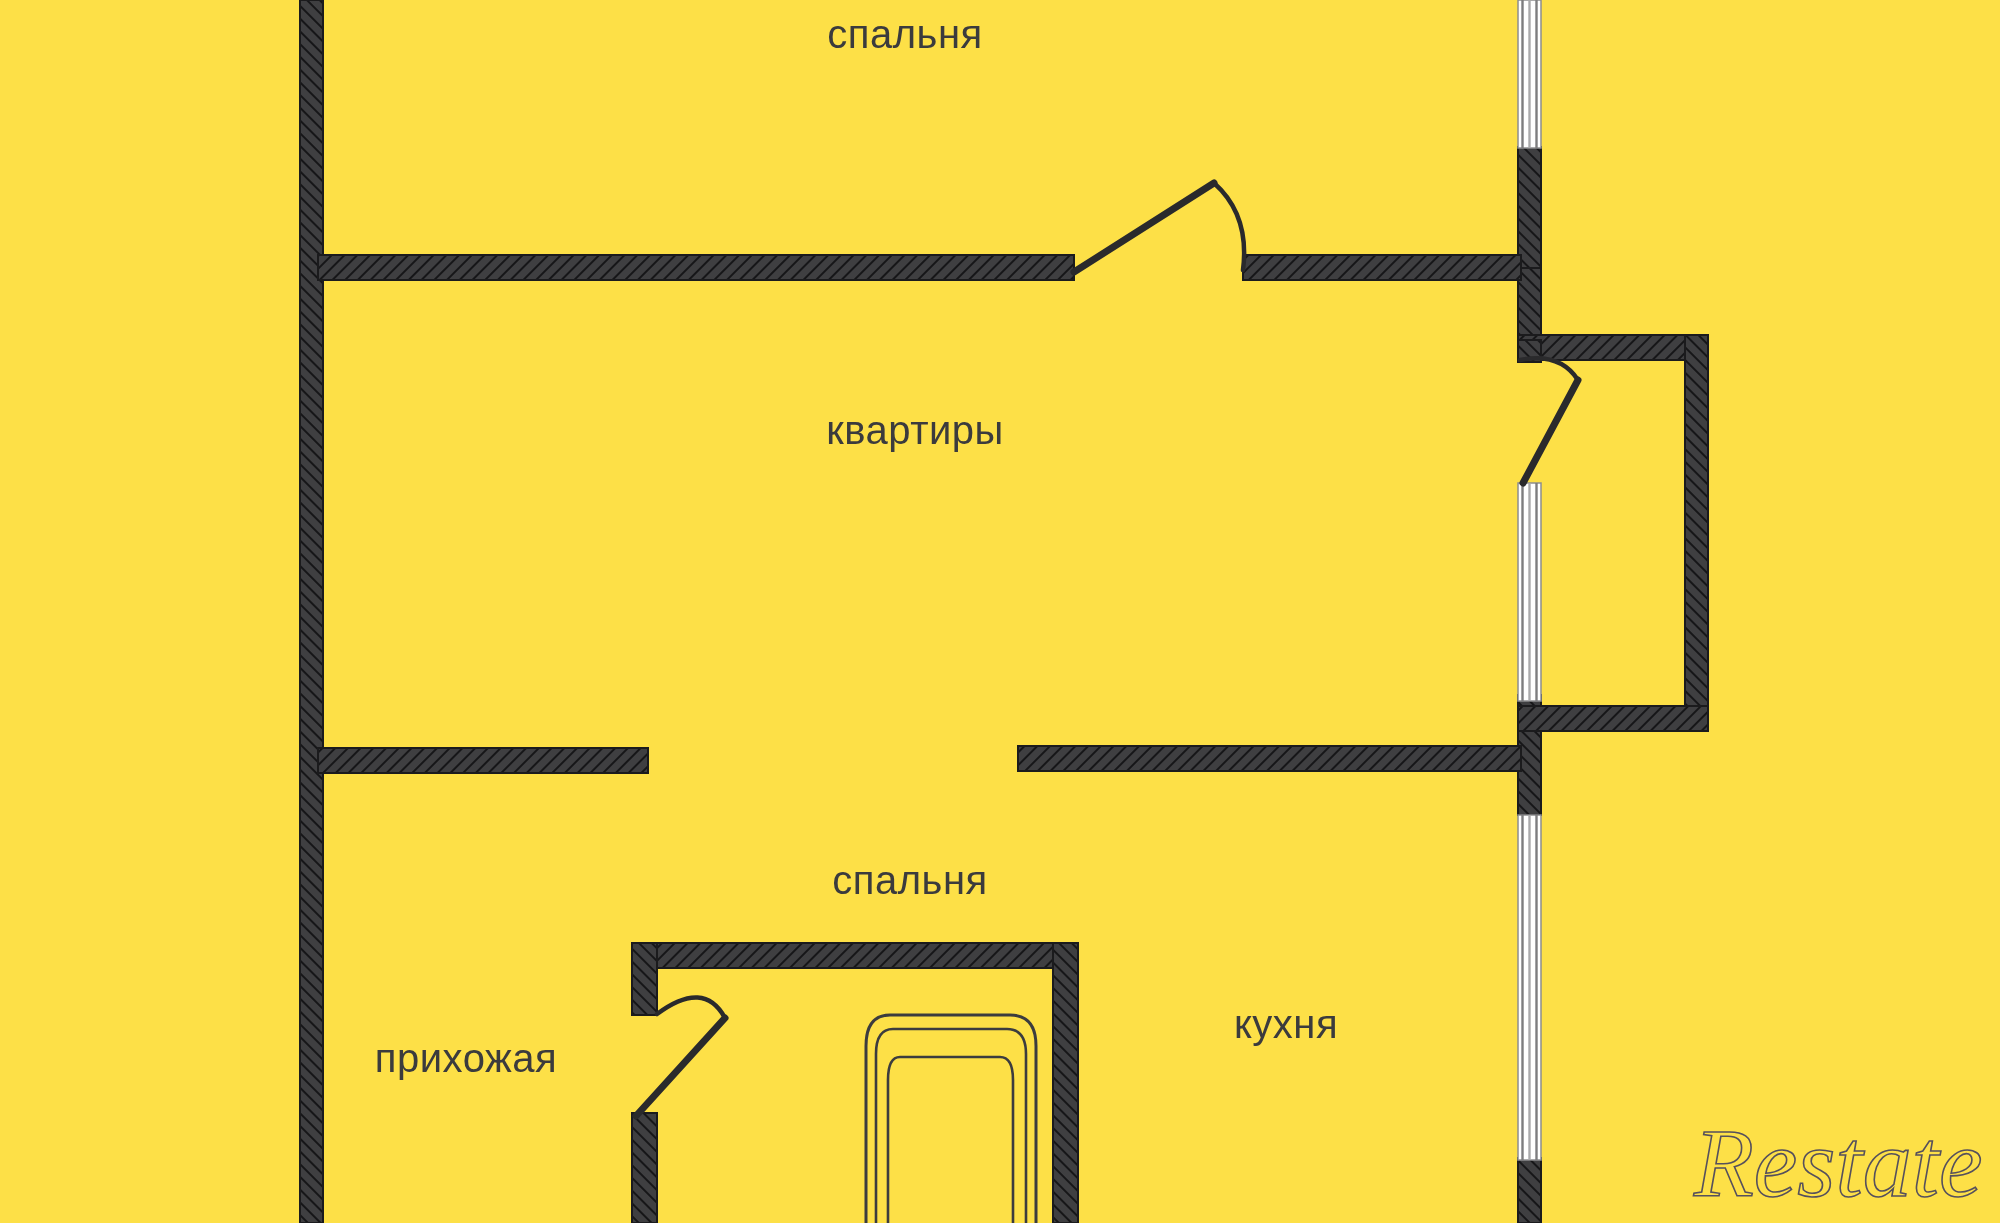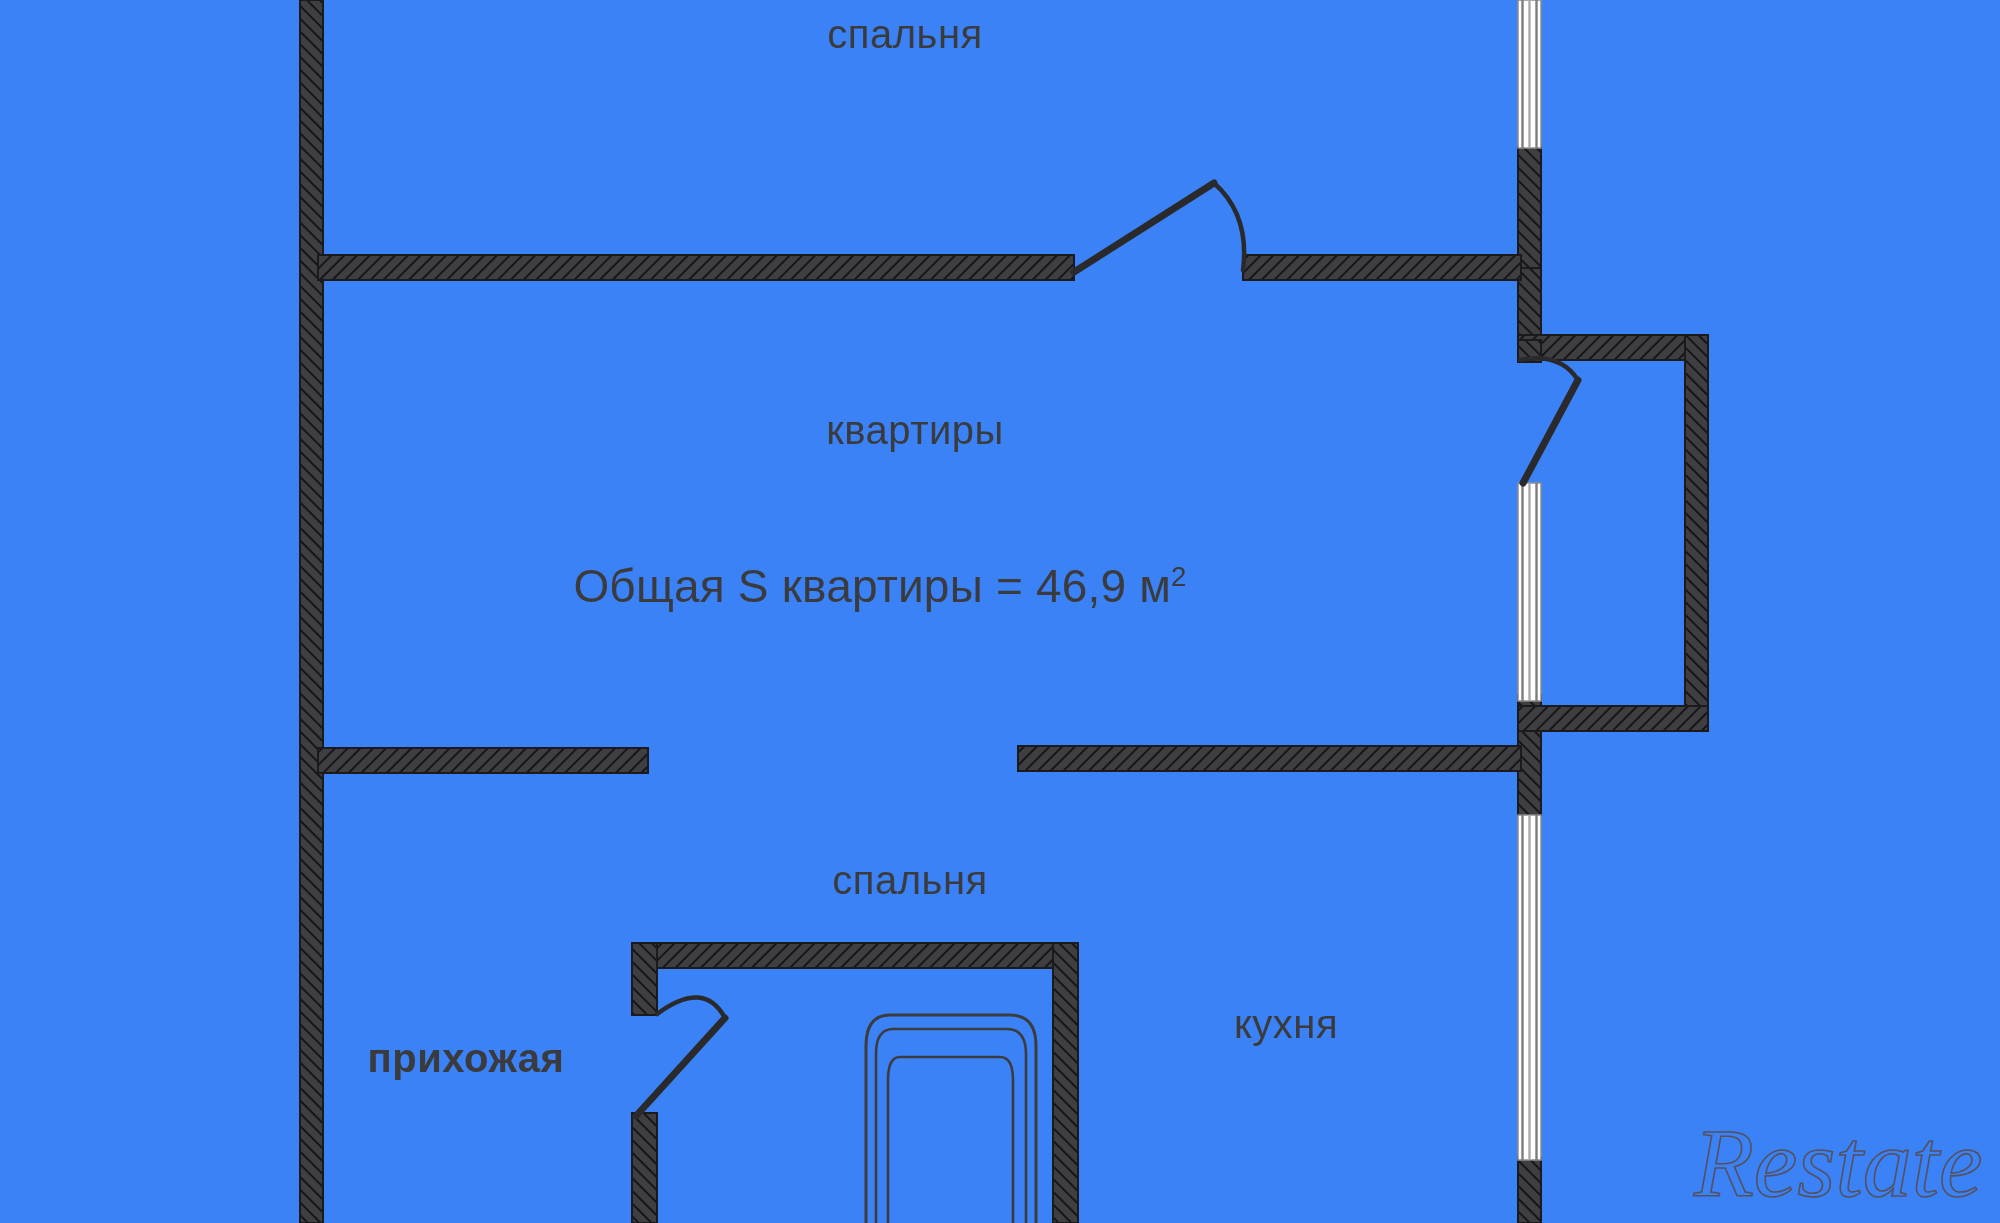--- a/index.html
+++ b/index.html
@@ -8,21 +8,21 @@
     padding: 0;
     background: #ffffff;
   }
   body {
     font-family: "Liberation Sans", sans-serif;
   }
   #plan-root {
     position: relative;
     width: 2000px;
     height: 1223px;
-    background: #3b82f6;
+    background: #fde047;
     overflow: hidden;
   }
   #plan-svg {
     position: absolute;
     left: 0;
     top: 0;
     width: 2000px;
     height: 1223px;
     display: block;
   }
@@ -170,23 +170,22 @@
       </g>
     </g>
   </svg>
 
   <div class="room-label" style="left:905px; top:34px;">спальня</div>
 
   <div class="room-label" style="left:915px; top:430px;">квартиры</div>
 
   <div class="room-label" style="left:910px; top:880px;">спальня</div>
 
-  <div class="room-label" style="left:466px; top:1058px;font-weight:bold;">прихожая</div>
+  <div class="room-label" style="left:466px; top:1058px;">прихожая</div>
 
   <div class="room-label" style="left:1286px; top:1024px;">кухня</div>
 
-  <div class="area-label" style="left:880px; top:586px;"><span>Общая S квартиры = 46,9  м</span><sup>2</sup></div>
 
   <svg id="watermark" viewBox="0 0 310 123" xmlns="http://www.w3.org/2000/svg">
     <text x="4" y="96" font-family="Liberation Serif, serif" font-size="98" font-style="italic" fill="none" stroke="#56505c" stroke-width="1.6">Restate</text>
   </svg>
 
 </div>
 
 </body></html>

